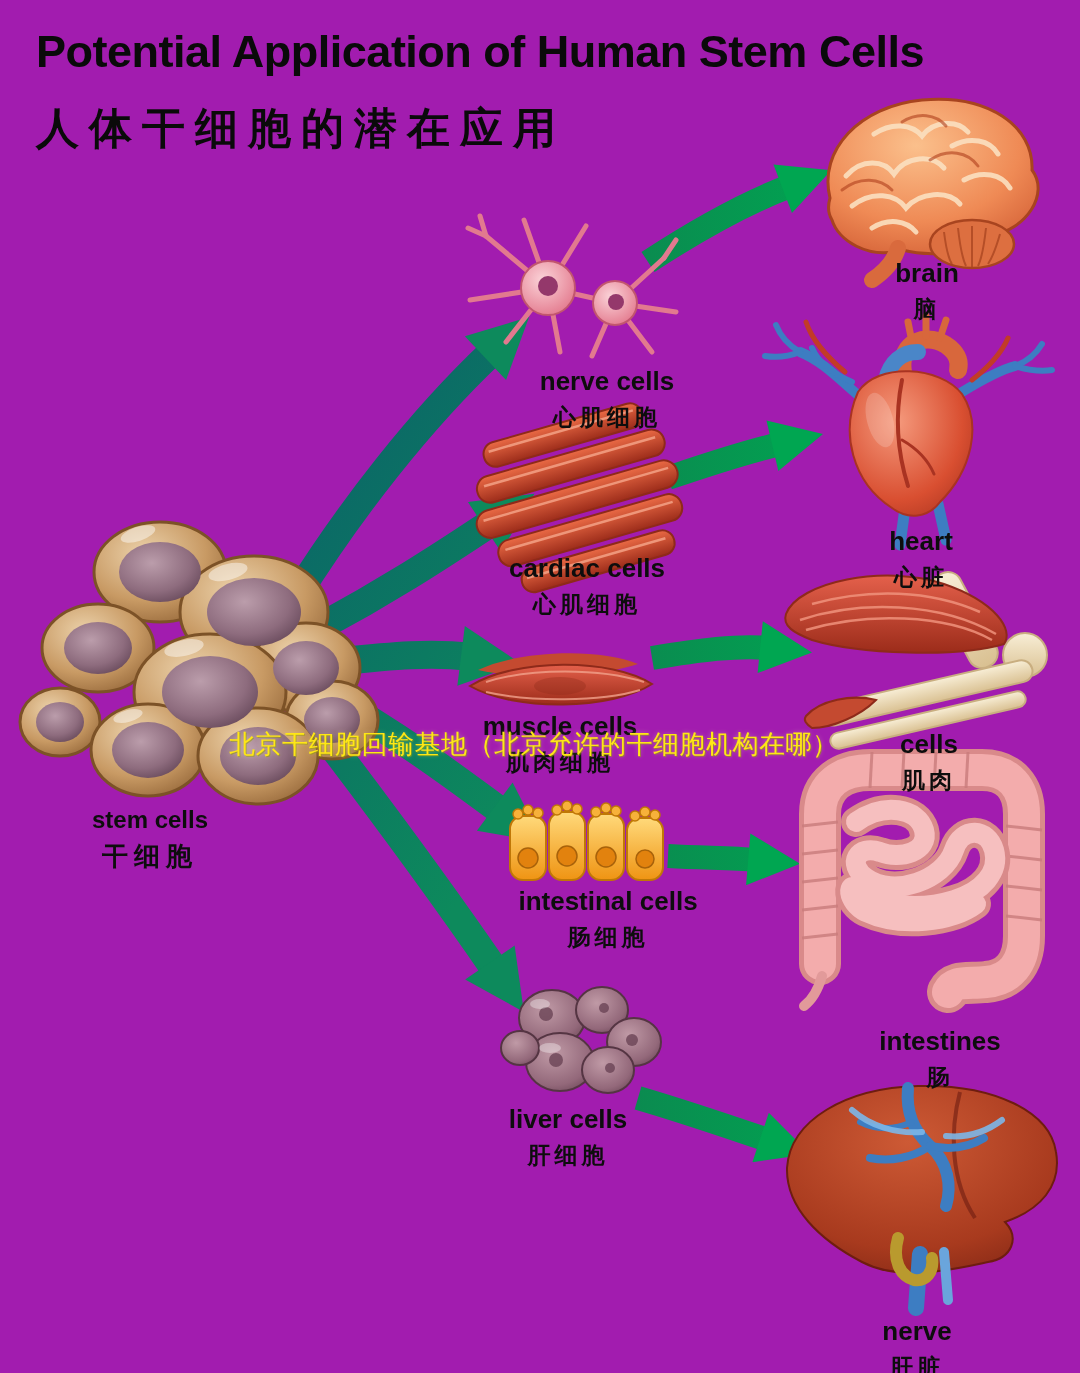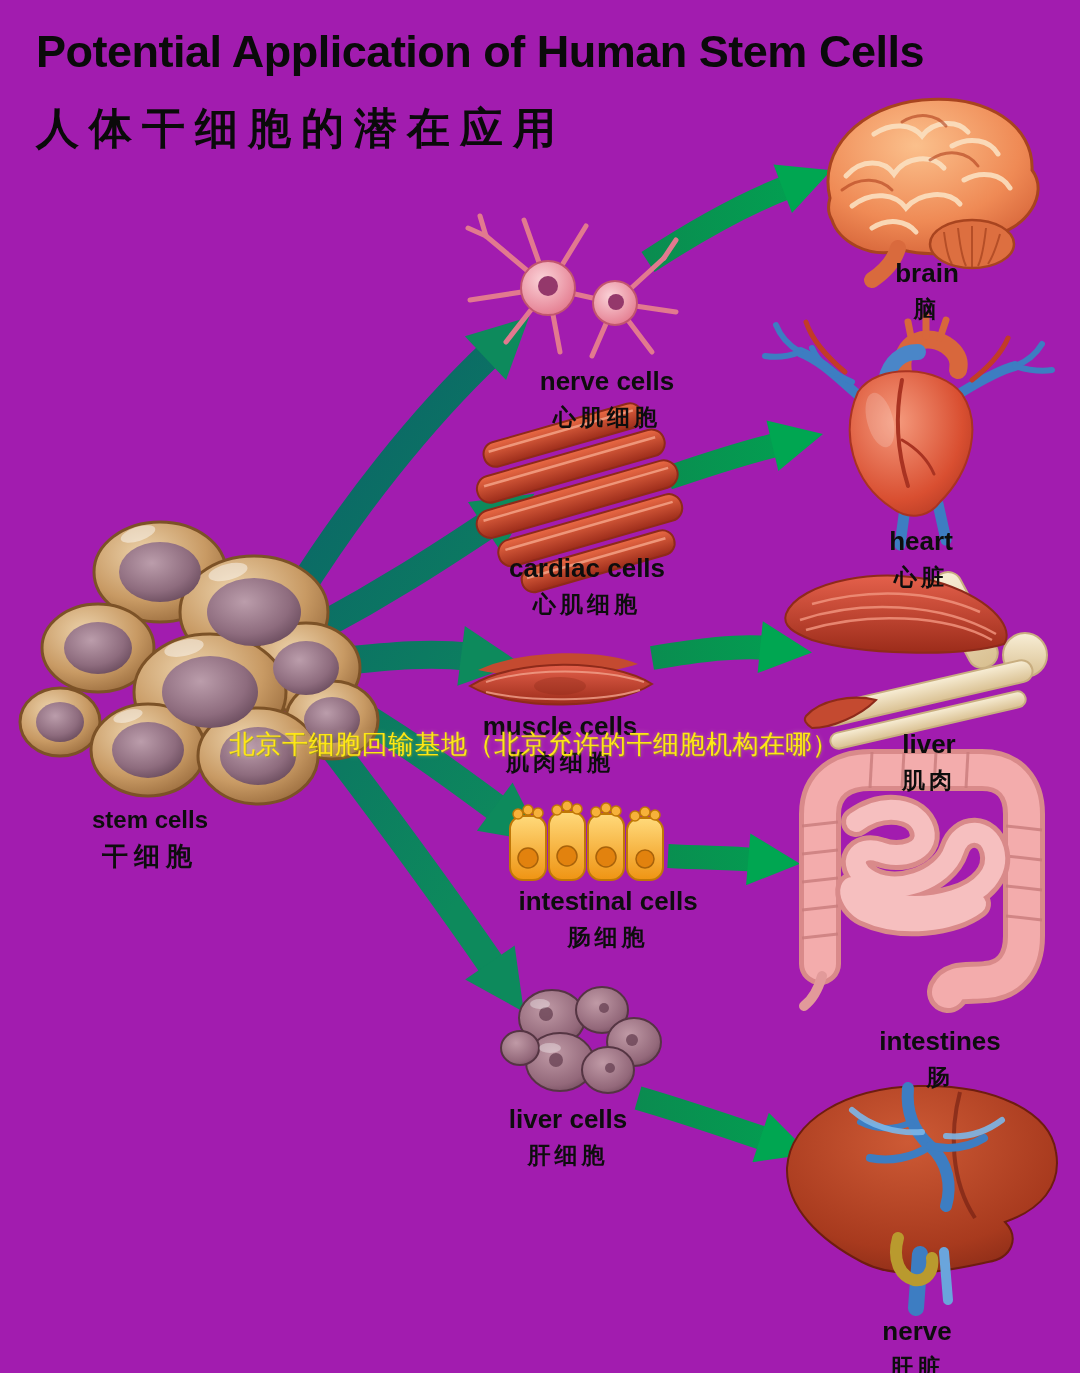--- a/index.html
+++ b/index.html
@@ -389,21 +389,21 @@
     <div class="en">brain</div>
     <div class="zh">脑</div>
   </div>
 
   <div class="label" style="left:921px;top:526px">
     <div class="en">heart</div>
     <div class="zh">心脏</div>
   </div>
 
   <div class="label" style="left:929px;top:729px">
-    <div class="en">liver</div>
+    <div class="en">cells</div>
     <div class="zh">肌肉</div>
   </div>
 
   <div class="label" style="left:940px;top:1026px">
     <div class="en">intestines</div>
     <div class="zh">肠</div>
   </div>
 
   <div class="label" style="left:917px;top:1316px">
     <div class="en">nerve</div>

